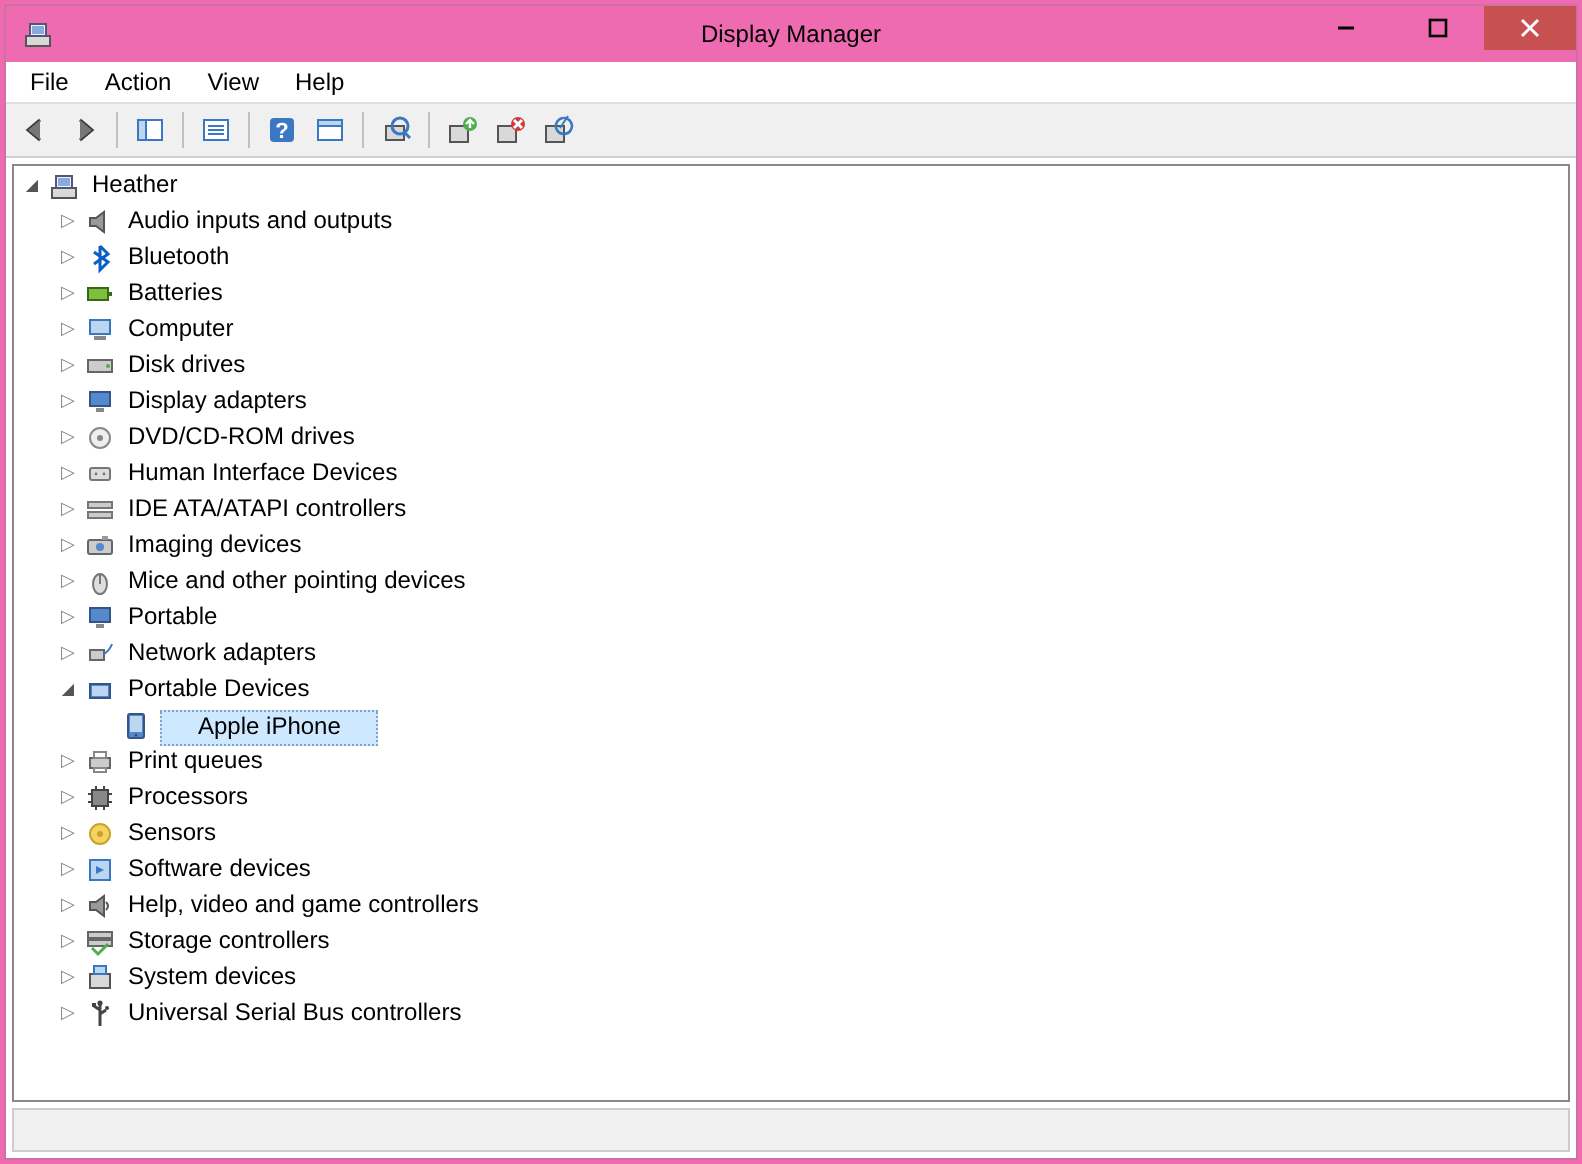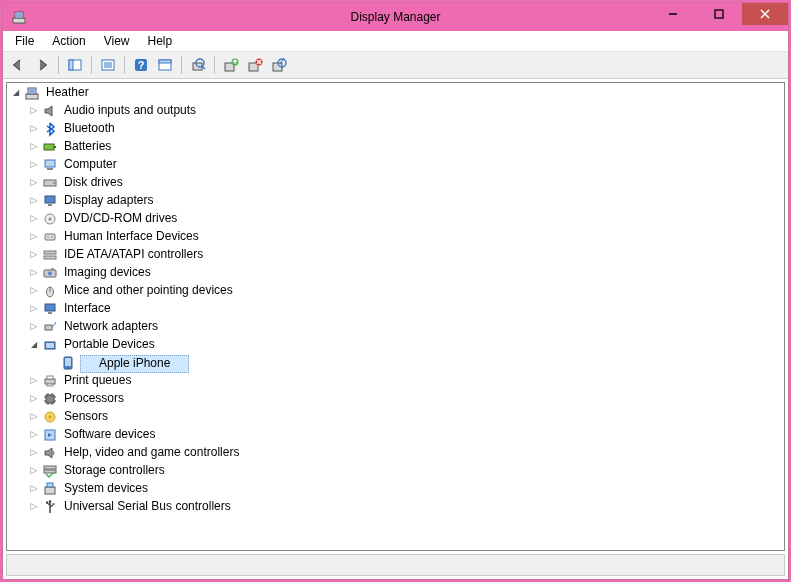--- a/index.html
+++ b/index.html
@@ -421,21 +421,21 @@
         <li>
           <div class="tree-row">
             <span class="indent" style="width: 20px;"></span>
             <span class="expander exp"></span>
             <span class="node-icon">
               <svg width="16" height="16">
                 <rect x="3" y="3" width="10" height="7" fill="#5588cc" stroke="#335588"></rect>
                 <rect x="6" y="11" width="4" height="2" fill="#888"></rect>
               </svg>
             </span>
-            <span class="label">Interface</span>
+            <span class="label">Portable</span>
           </div>
         </li>
         <li>
           <div class="tree-row">
             <span class="indent" style="width: 20px;"></span>
             <span class="expander exp"></span>
             <span class="node-icon">
               <svg width="16" height="16">
                 <rect x="3" y="6" width="7" height="5" fill="#ccc" stroke="#666"></rect>
                 <path d="M10 8 Q13 6 14 3" fill="none" stroke="#3a78c4"></path>

